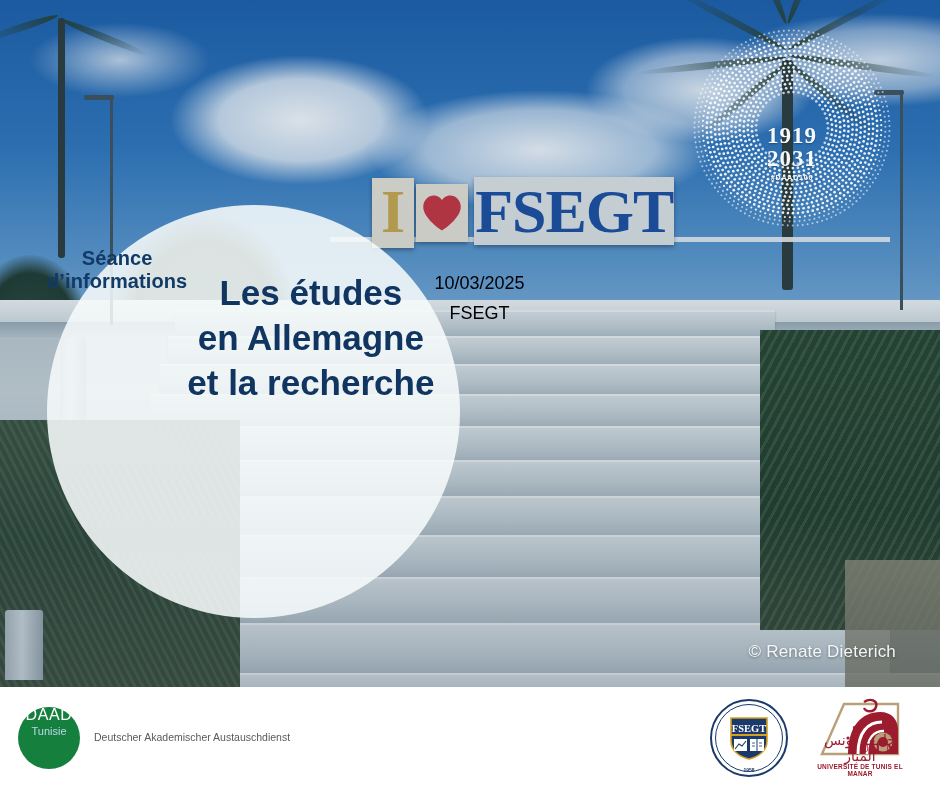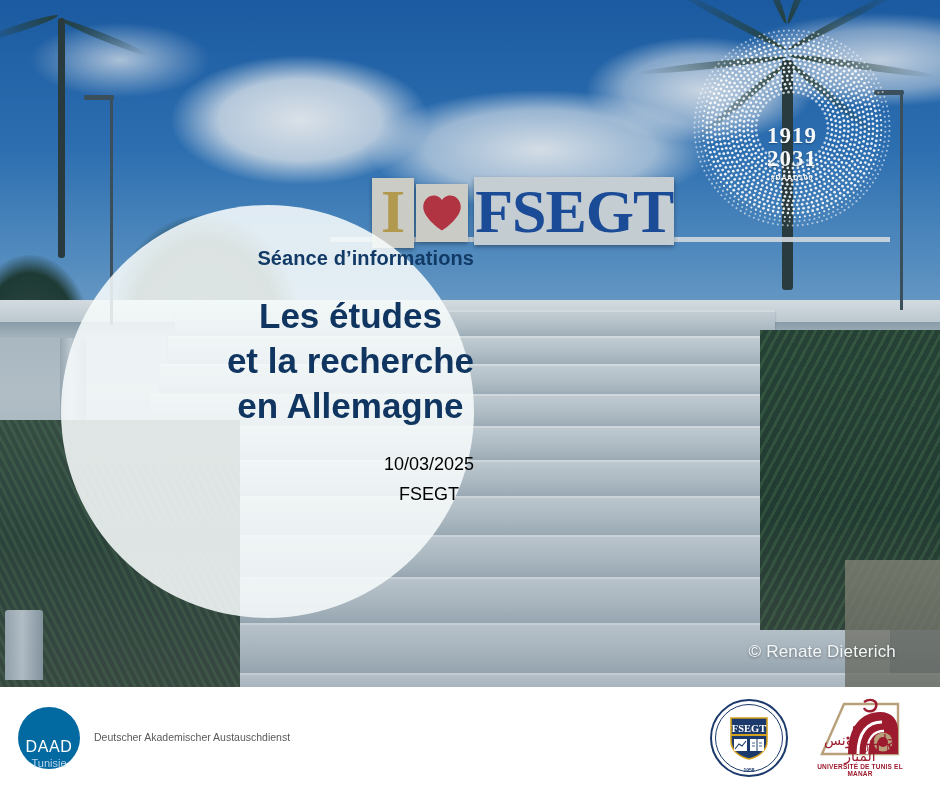--- a/index.html
+++ b/index.html
@@ -164,25 +164,25 @@
     text-shadow:0 1px 2px rgba(0,0,0,.35);
   }
   .badge-year{ font-size:23px; font-weight:700; display:block; }
   .badge-tag{
     display:block; font-size:7px; letter-spacing:.8px; margin-top:3px;
     font-family:"Liberation Sans", sans-serif; font-weight:700;
   }
 
   
   .circle{
-    position:absolute; left:61px; top:205px;
+    position:absolute; left:47px; top:205px;
     width:413px; height:413px;
     border-radius:50%;
     background:rgba(246,250,250,.88);
-    display:flex; flex-direction:column; align-items:flex-end; justify-content:flex-start;
+    display:flex; flex-direction:row; align-items:flex-start; justify-content:flex-start;
     padding-top:42px;
     text-align:center;
     color:#133b66;
   }
   .kicker{
     font-size:20px; font-weight:700; letter-spacing:.1px; color:#123a66;
   }
   .headline{
     margin-top:24px;
     font-size:35px; font-weight:700; line-height:1.28; color:#0f3560;
@@ -203,22 +203,22 @@
   
   .footer{
     position:absolute; left:0; top:687px;
     width:940px; height:101px;
     background:#ffffff;
     display:flex; align-items:center;
   }
   .daad-lockup{ display:flex; align-items:center; margin-left:18px; }
   .daad-circle{
     width:62px; height:62px; border-radius:50%;
-    background:#0369a1;
-    display:flex; flex-direction:column; align-items:center; justify-content:flex-end;
+    background:#15803d;
+    display:flex; flex-direction:column; align-items:center; justify-content:flex-start;
     color:#fff; line-height:1;
   }
   .daad-circle .d1{ font-size:16px; letter-spacing:.6px; }
   .daad-circle .d2{ font-size:11px; color:#bcd6ec; margin-top:3px; }
   .daad-words{
     margin-left:14px; color:#5a5a5a; font-size:10.5px; line-height:1.55;
     white-space:nowrap;
   }
 
   .right-logos{
@@ -1677,22 +1677,22 @@
       <span class="badge-year">1919</span>
       <span class="badge-year">2031</span>
       <span class="badge-tag">#DAAD100</span>
     </div>
   </div>
 
   <div class="circle">
     <div class="kicker">Séance d’informations</div>
     <div class="headline">
       <span class="l">Les études</span>
+      <span class="l">en Allemagne</span>
       <span class="l">et la recherche</span>
-      <span class="l">en Allemagne</span>
     </div>
     <div class="details">
       <span>10/03/2025</span>
       <span>FSEGT</span>
     </div>
   </div>
 
   <div class="copyright">© Renate Dieterich</div>
 </div>
 

